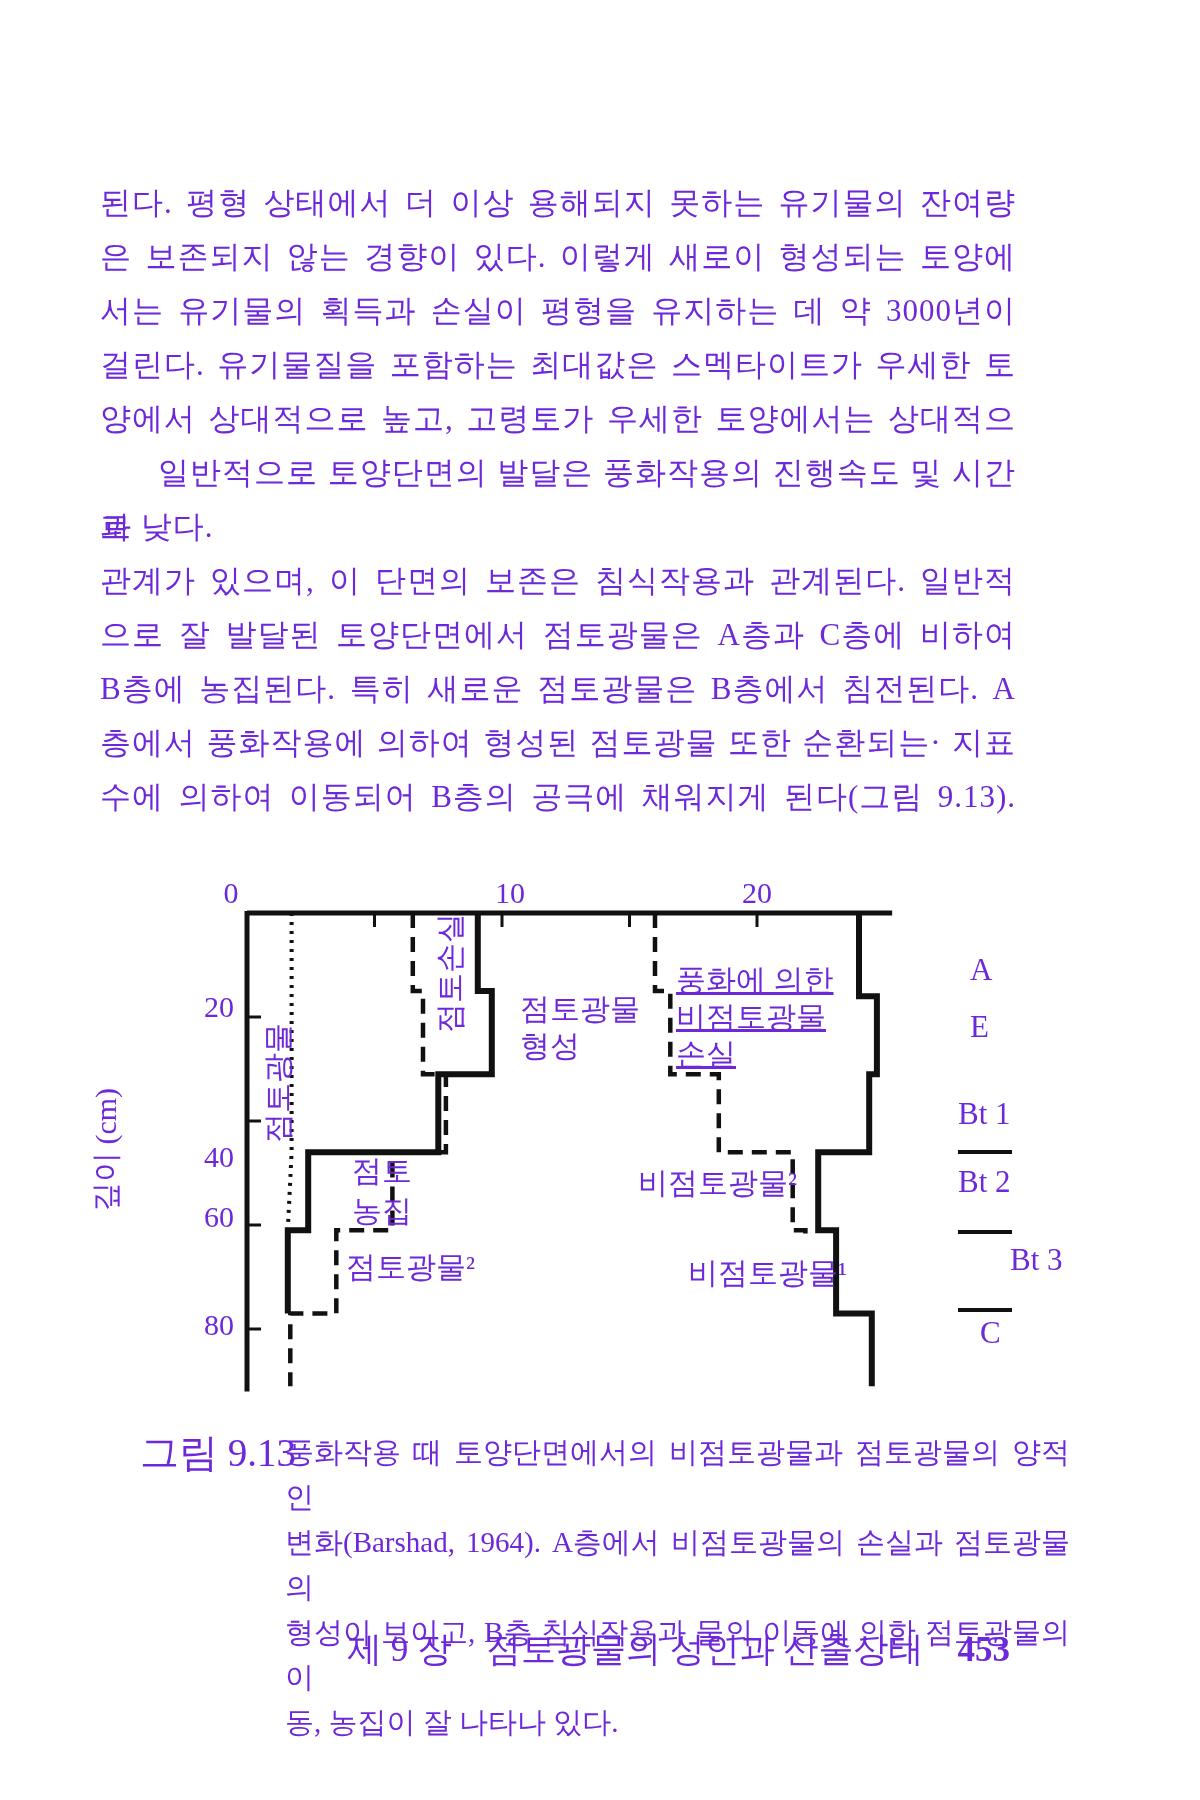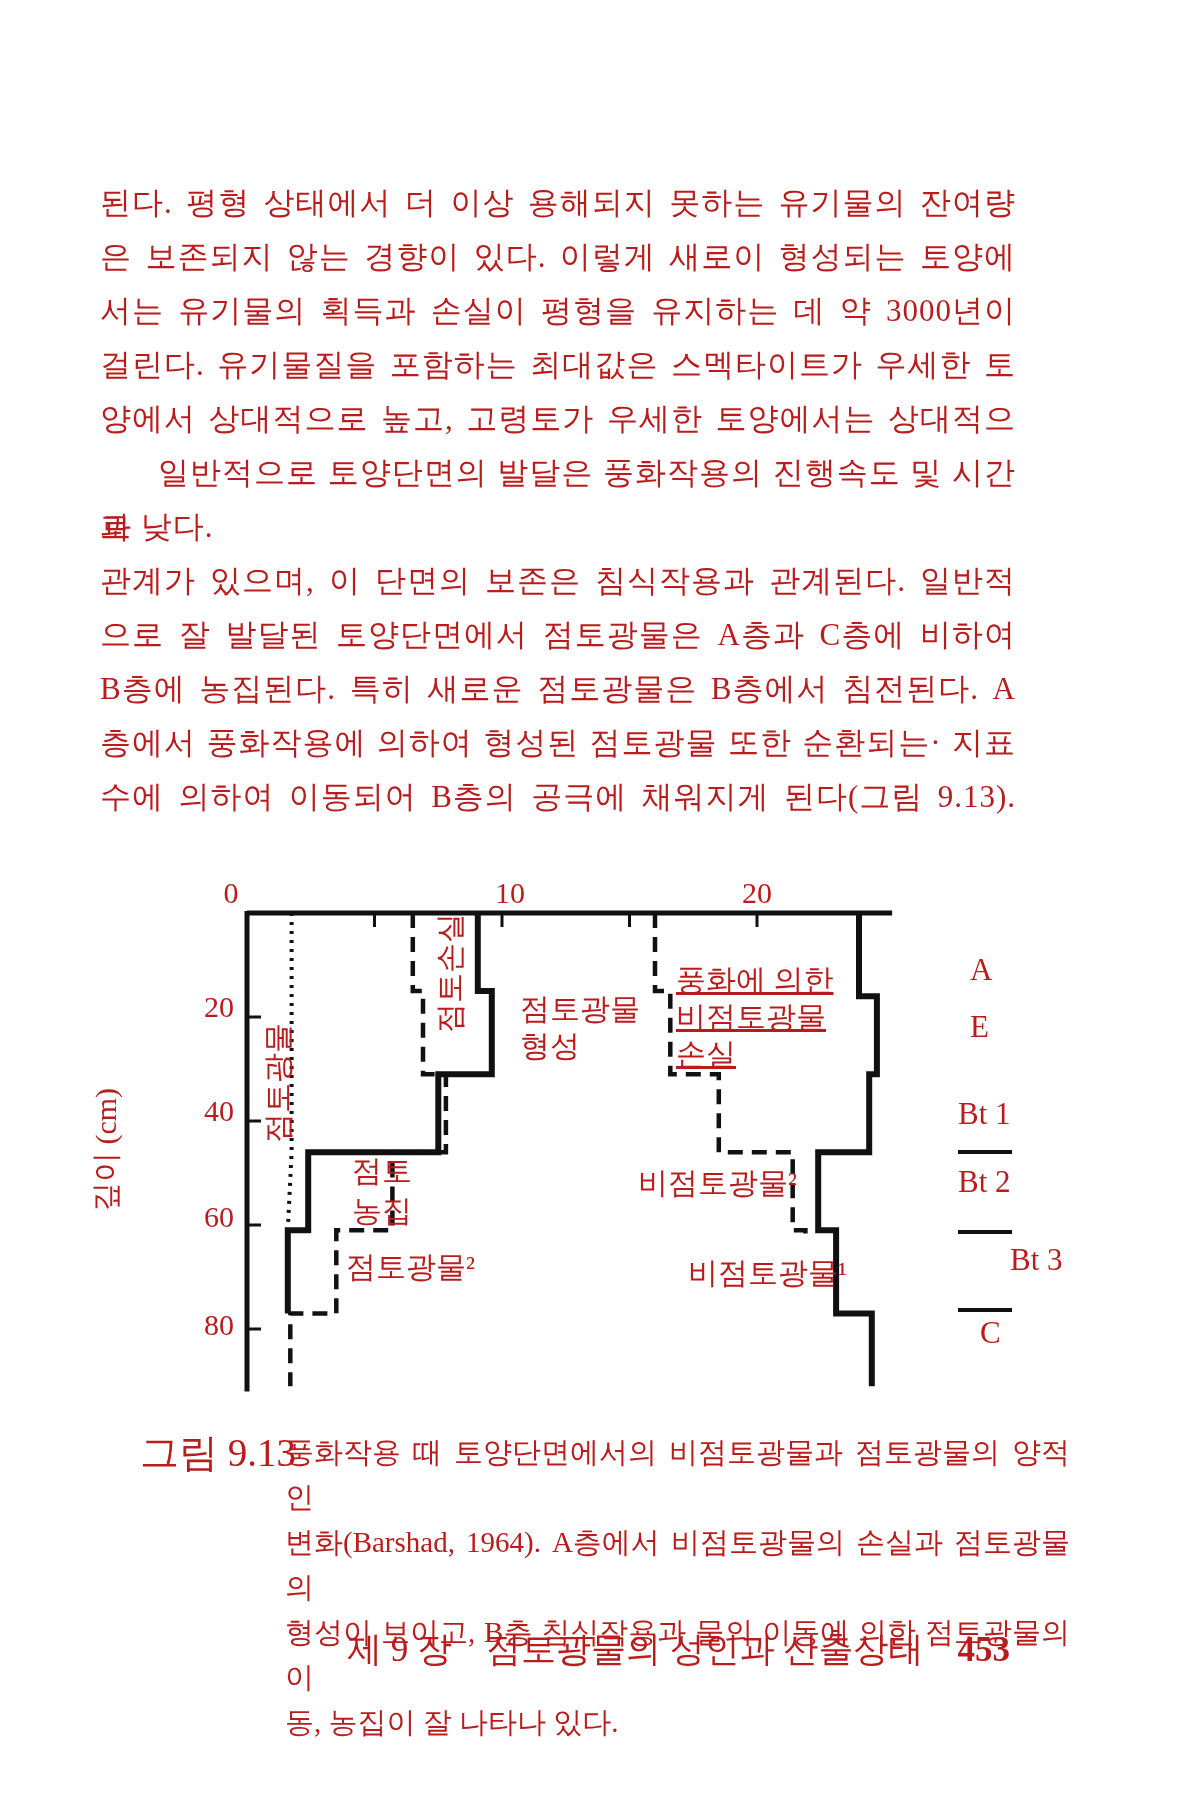--- a/index.html
+++ b/index.html
@@ -1,36 +1,36 @@
 <!DOCTYPE html>
 <html><head>
 <meta charset="utf-8">
 <style>
   html,body{margin:0;padding:0;background:#e8e8e8;}
   #page{position:relative;width:1200px;height:1800px;background:#ffffff;overflow:hidden;
-        font-family:"Liberation Serif","DejaVu Serif",serif;color:#b91c1c;}
+        font-family:"Liberation Serif","DejaVu Serif",serif;color:#6d28d9;}
   
   #body-text{position:absolute;left:100px;top:176px;width:916px;}
   .bline{font-size:31px;line-height:54px;height:54px;white-space:normal;
          text-align:justify;text-align-last:justify;letter-spacing:1px;}
   .bline.lastline{text-align-last:left;}
   .bline.indent{text-indent:58px;}
   
   #chart-svg{position:absolute;left:90px;top:840px;}
   .axis{stroke:#111;stroke-width:5;fill:none;}
   .tick{stroke:#111;stroke-width:3;fill:none;}
   .s-solid{stroke:#111;stroke-width:6;fill:none;stroke-linejoin:miter;}
   .s-dashed{stroke:#111;stroke-width:4.5;fill:none;stroke-dasharray:15 9;}
   .s-dotted{stroke:#111;stroke-width:4;fill:none;stroke-dasharray:3 6;}
   .chart-title{position:absolute;left:330px;top:841px;width:460px;text-align:center;
                font-size:31px;white-space:nowrap;}
   .xtick-label{position:absolute;top:876px;width:44px;text-align:center;font-size:30px;}
   #xt0{left:209px;} #xt1{left:488px;} #xt2{left:735px;}
   .ytick-label{position:absolute;left:182px;width:52px;text-align:right;font-size:30px;}
-  #yt0{top:990px;} #yt1{top:1094px;} #yt2{top:1200px;} #yt3{top:1308px;}
+  #yt0{top:990px;} #yt1{top:1140px;} #yt2{top:1200px;} #yt3{top:1308px;}
   .ylabel{position:absolute;left:106px;top:1150px;transform:translate(-50%,-50%) rotate(-90deg);
           font-size:30px;white-space:nowrap;}
   .ann{position:absolute;font-size:30px;white-space:pre-line;line-height:37px;}
   .ann.rot{transform:translate(-50%,-50%) rotate(-90deg);white-space:nowrap;}
   #ann0{left:277px;top:1083px;} #ann1{left:449px;top:973px;}
   #ann2{left:520px;top:990px;} #ann3{left:676px;top:961px;text-decoration:underline;}
   #ann4{left:352px;top:1151px;line-height:40px;} #ann5{left:346px;top:1248px;}
   #ann6{left:638px;top:1164px;} #ann7{left:688px;top:1254px;}
   .horizon{position:absolute;font-size:31px;white-space:nowrap;}
   #h0{left:970px;top:952px;} #h1{left:970px;top:1009px;} #h2{left:958px;top:1096px;}

